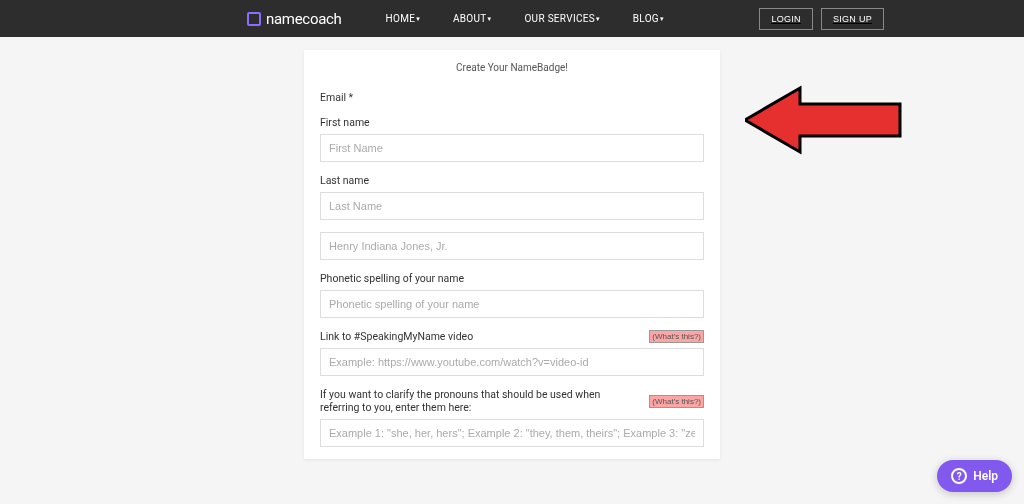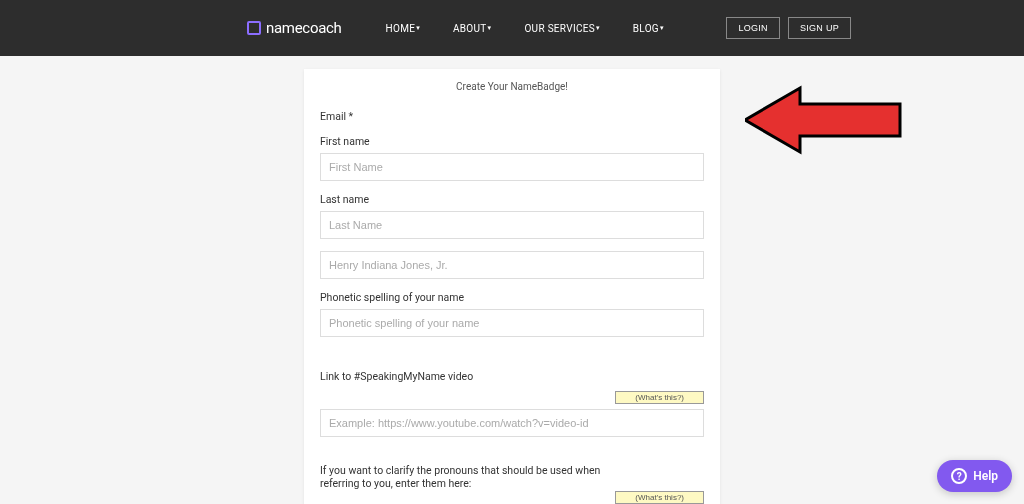--- a/index.html
+++ b/index.html
@@ -10,21 +10,21 @@
     body {
       font-family: -apple-system, BlinkMacSystemFont, "Segoe UI", Roboto, Arial, sans-serif;
       background: #f5f5f5;
       width: 1024px;
       height: 504px;
       overflow: hidden;
       position: relative;
     }
     .header {
       background: #2d2d2d;
-      height: 56px;
+      height: 37px;
       display: flex;
       align-items: center;
       padding: 0 20px;
     }
     .header-content {
       max-width: 900px;
       margin: 0 auto;
       width: 100%;
       display: flex;
       align-items: center;
@@ -63,21 +63,22 @@
       margin-left: 19px;
     }
     .nav-chevron {
       font-size: 7px;
       margin-left: 1px;
     }
     .header-buttons {
       margin-left: auto;
       display: flex;
       gap: 8px;
-      margin-right: 111px;
+      margin-right: 78px;
+      text-decoration: underline;
     }
     .btn-outline {
       border: 1px solid #888;
       background: transparent;
       color: #fff;
       padding: 5px 11px;
       font-size: 9px;
       letter-spacing: 0.3px;
       cursor: pointer;
     }
@@ -121,26 +122,25 @@
       padding: 7px 8px;
       border: 1px solid #ddd;
       font-size: 11px;
       color: #333;
     }
     .form-input::placeholder {
       color: #aaa;
     }
     .whats-this {
       border: 1px solid #999;
-      padding: 1px 19px;
+      padding: 1px 2px;
       font-size: 8px;
       color: #555;
       cursor: pointer;
-      background: #fef9c3;
-      margin-top: 42px;
+      background: #fca5a5;
     }
     .arrow-annotation {
       position: absolute;
       top: 80px;
       left: 745px;
       width: 160px;
       height: 80px;
     }
     .help-widget {
       position: absolute;

